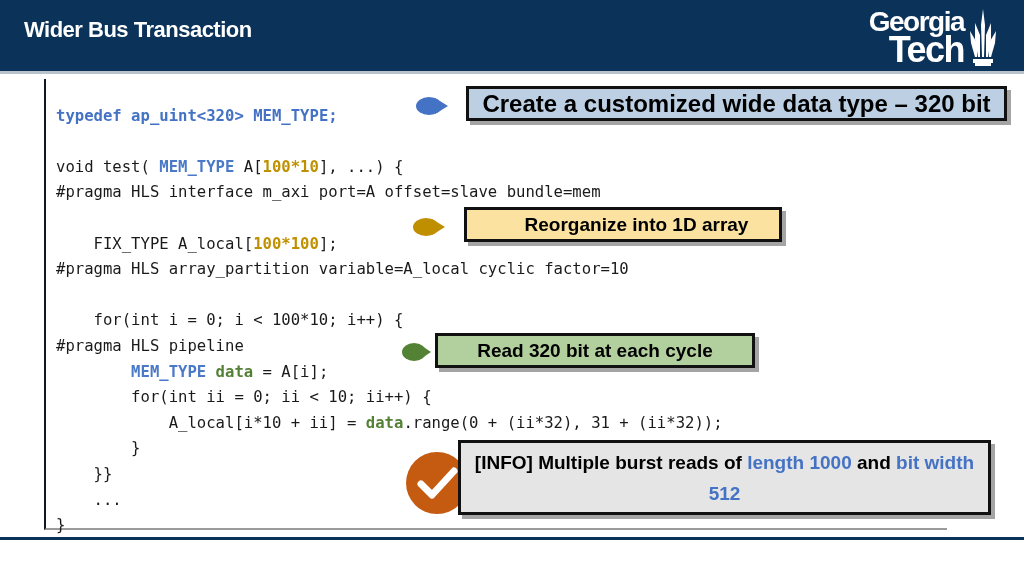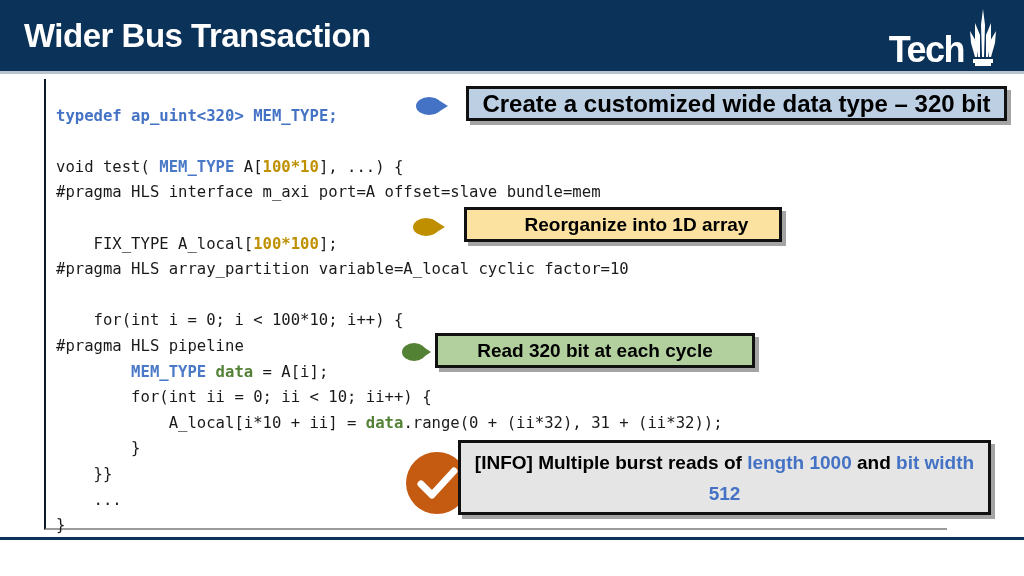--- a/index.html
+++ b/index.html
@@ -14,21 +14,21 @@
   #header{
     position:absolute;left:0;top:0;width:1024px;height:71px;
     background:#0b3258;
   }
   #header-rule{
     position:absolute;left:0;top:71px;width:1024px;height:3px;
     background:#b9c3cc;
   }
   #slide-title{
     position:absolute;left:24px;top:17px;
-    font-size:33px;font-weight:bold;color:#ffffff;
+    font-size:22px;font-weight:bold;color:#ffffff;
     letter-spacing:-0.5px;
     white-space:nowrap;
     font-family:"Liberation Sans", sans-serif;
   }
   
   #gt-logo{
     position:absolute;right:18px;top:6px;width:180px;height:62px;
   }
   #gt-logo .gt-word{
     position:absolute;right:42px;
@@ -117,20 +117,21 @@
   }
 </style>
 </head>
 <body>
 
 <div id="header"></div>
 <div id="header-rule"></div>
 <div id="slide-title">Wider Bus Transaction</div>
 
 <div id="gt-logo">
+  <div class="gt-word gt-georgia">Georgia</div>
   <div class="gt-word gt-tech">Tech</div>
   <svg id="gt-tower" width="34" height="58" viewBox="0 0 34 58">
     <polygon points="17,0 19,16 18,48 16,48 15,16" fill="#ffffff"></polygon>
     <polygon points="9,14 14,26 14,48 12,48 9,30" fill="#ffffff"></polygon>
     <polygon points="25,14 20,26 20,48 22,48 25,30" fill="#ffffff"></polygon>
     <polygon points="4,22 11,34 11,48 9,48 5,34" fill="#ffffff"></polygon>
     <polygon points="30,22 23,34 23,48 25,48 29,34" fill="#ffffff"></polygon>
     <rect x="7" y="50" width="20" height="4" fill="#ffffff"></rect>
     <rect x="9" y="54" width="16" height="3" fill="#ffffff"></rect>
   </svg>

